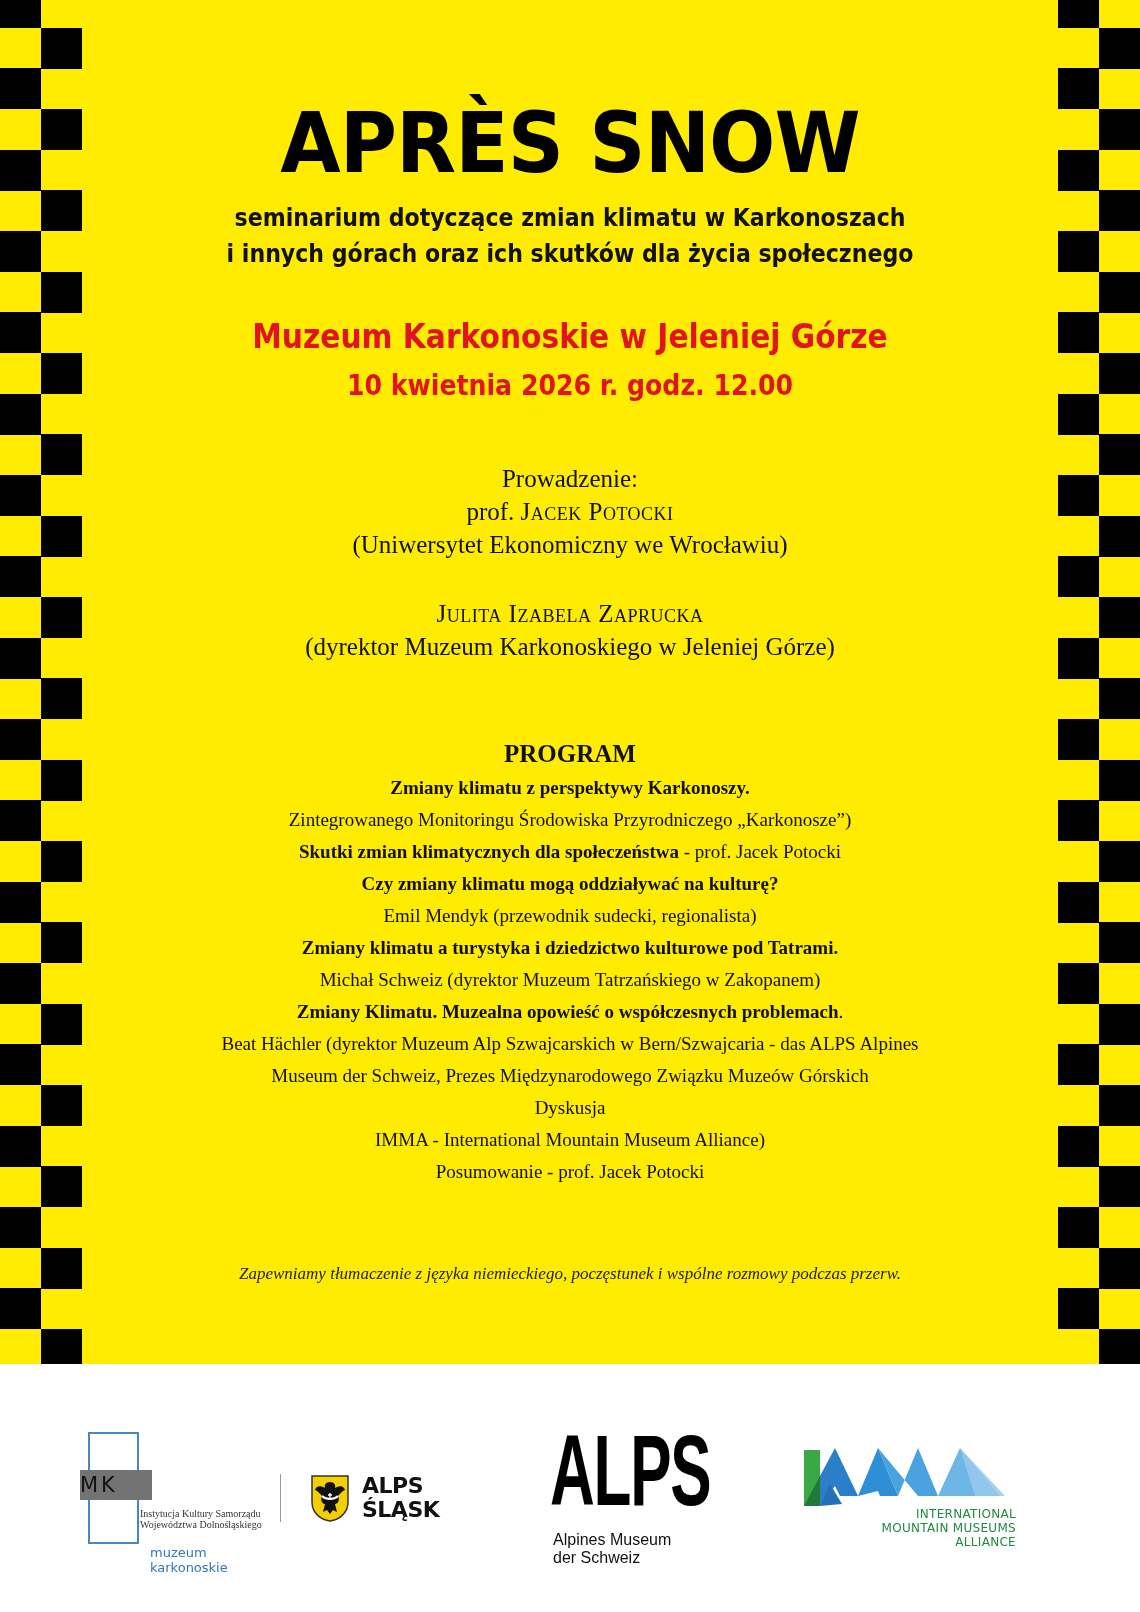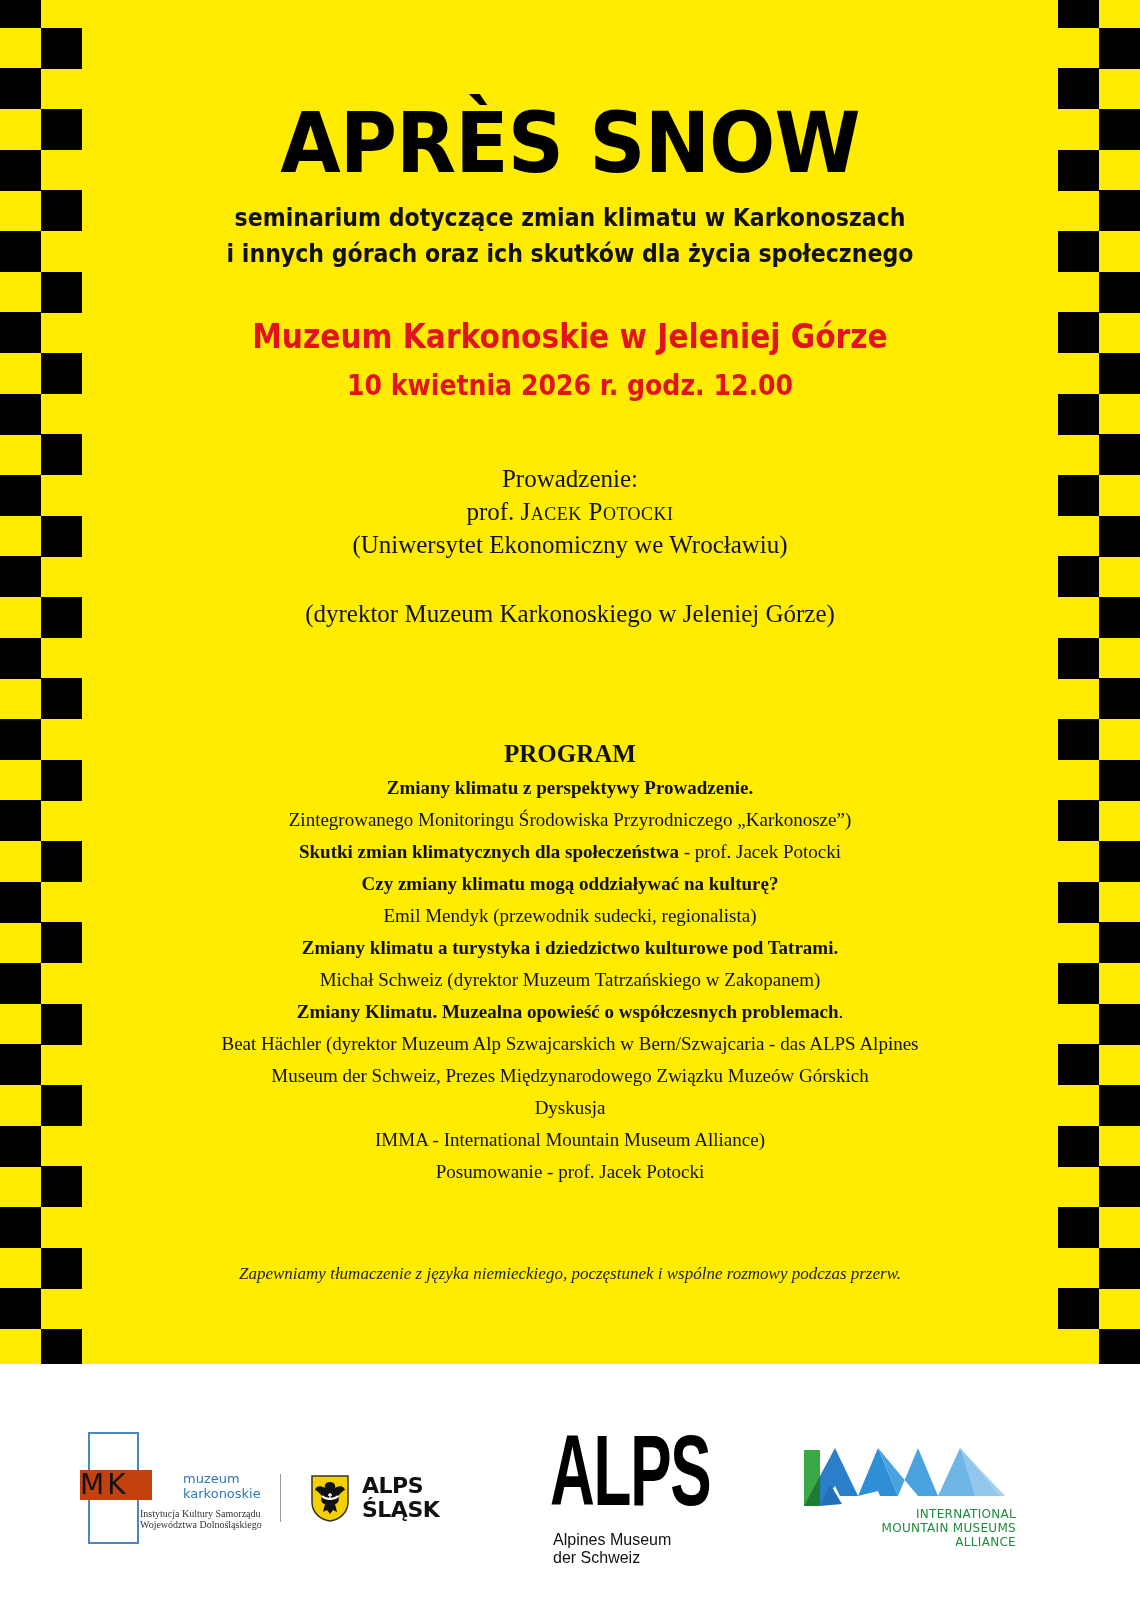--- a/index.html
+++ b/index.html
@@ -19,22 +19,22 @@
   .lead { top: 462px; font-size: 25px; line-height: 33px; }
   .sc { font-variant: small-caps; letter-spacing: 0.5px; }
   .host2 { top: 597px; font-size: 25px; line-height: 33px; }
   .program-title { top: 738px; font-size: 25px; line-height: 32px; font-weight: bold; }
   .program { top: 772px; font-size: 19px; line-height: 32px; }
   .program .b { font-weight: bold; }
   .note { top: 1262px; font-size: 17px; line-height: 24px; font-style: italic; color: #222; }
   .line { display: block; white-space: nowrap; }
   .footer { position: absolute; top: 1364px; left: 0; width: 1140px; height: 248px; background: #fff; }
   .mk-frame { position: absolute; left: 88px; top: 1432px; width: 47px; height: 108px; border: 2px solid #4a86c0; border-top-width: 2px; }
-  .mk-letters { position: absolute; left: 80px; top: 1470px; width: 72px; background: #c2410c; font-family: "DejaVu Sans", sans-serif; font-size: 28px; line-height: 30px; color: #111; letter-spacing: 3px; }
-  .mk-name { position: absolute; left: 150px; top: 1471px; font-family: "DejaVu Sans", sans-serif; font-size: 13px; line-height: 15px; color: #2f77b8; margin-left: 33px; }
+  .mk-letters { position: absolute; left: 80px; top: 1470px; width: 72px; background: #737373; font-family: "DejaVu Sans", sans-serif; font-size: 21px; line-height: 30px; color: #111; letter-spacing: 3px; }
+  .mk-name { position: absolute; left: 150px; top: 1545px; font-family: "DejaVu Sans", sans-serif; font-size: 13px; line-height: 15px; color: #2f77b8; }
   .mk-sub { position: absolute; left: 140px; top: 1508px; font-family: Liberation Serif, serif; font-size: 10px; line-height: 11px; color: #333; }
   .divider { position: absolute; left: 280px; top: 1474px; width: 1px; height: 48px; background: #999; }
   .crest { position: absolute; left: 310px; top: 1474px; width: 40px; height: 48px; }
   .dolny { position: absolute; left: 362px; top: 1474px; font-family: "DejaVu Sans", sans-serif; font-weight: bold; font-size: 22px; line-height: 24px; color: #111; letter-spacing: -0.5px; }
   .alps { position: absolute; left: 550px; top: 1420px; font-family: "Liberation Sans", sans-serif; font-weight: bold; font-size: 100px; line-height: 100px; color: #000; transform: scaleX(0.62); transform-origin: left top; letter-spacing: -2px; }
   .alps-sub { position: absolute; left: 553px; top: 1531px; font-family: "Liberation Sans", sans-serif; font-size: 16px; line-height: 18px; color: #111; }
   .imma-svg { position: absolute; left: 800px; top: 1446px; }
   .imma-text { position: absolute; left: 836px; top: 1507px; width: 180px; text-align: right; font-family: "DejaVu Sans", sans-serif; font-size: 12px; line-height: 14px; color: #1f8a3c; letter-spacing: 0.3px; }
 </style>
 </head>
@@ -122,26 +122,27 @@
     </div>
     <div class="venue">Muzeum Karkonoskie w Jeleniej Górze</div>
     <div class="date">10 kwietnia 2026 r. godz. 12.00</div>
 
     <div class="block lead serif">
       <span class="line">Prowadzenie:</span>
       <span class="line"><span>prof. </span><span class="sc">Jacek Potocki</span></span>
       <span class="line">(Uniwersytet Ekonomiczny we Wrocławiu)</span>
     </div>
     <div class="block host2 serif">
+      <span class="line sc">Julita Izabela Zaprucka</span>
       <span class="line">(dyrektor Muzeum Karkonoskiego w Jeleniej Górze)</span>
     </div>
 
     <div class="block program-title serif">PROGRAM</div>
     <div class="block program serif">
-      <span class="line"><span class="b">Zmiany klimatu z perspektywy Prowadzenie.</span><span></span></span>
+      <span class="line"><span class="b">Zmiany klimatu z perspektywy Karkonoszy.</span><span></span></span>
       <span class="line"><span class="b"></span><span>Zintegrowanego Monitoringu Środowiska Przyrodniczego „Karkonosze”)</span></span>
       <span class="line"><span class="b">Skutki zmian klimatycznych dla społeczeństwa</span><span> - prof. Jacek Potocki</span></span>
       <span class="line"><span class="b">Czy zmiany klimatu mogą oddziaływać na kulturę?</span><span></span></span>
       <span class="line"><span class="b"></span><span>Emil Mendyk (przewodnik sudecki, regionalista)</span></span>
       <span class="line"><span class="b">Zmiany klimatu a turystyka i dziedzictwo kulturowe pod Tatrami.</span><span></span></span>
       <span class="line"><span class="b"></span><span>Michał Schweiz (dyrektor Muzeum Tatrzańskiego w Zakopanem)</span></span>
       <span class="line"><span class="b">Zmiany Klimatu. Muzealna opowieść o współczesnych problemach</span><span>.</span></span>
       <span class="line"><span class="b"></span><span>Beat Hächler (dyrektor Muzeum Alp Szwajcarskich w Bern/Szwajcaria - das ALPS Alpines</span></span>
       <span class="line"><span class="b"></span><span>Museum der Schweiz, Prezes Międzynarodowego Związku Muzeów Górskich</span></span>
       <span class="line"><span class="b"></span><span>Dyskusja</span></span>

